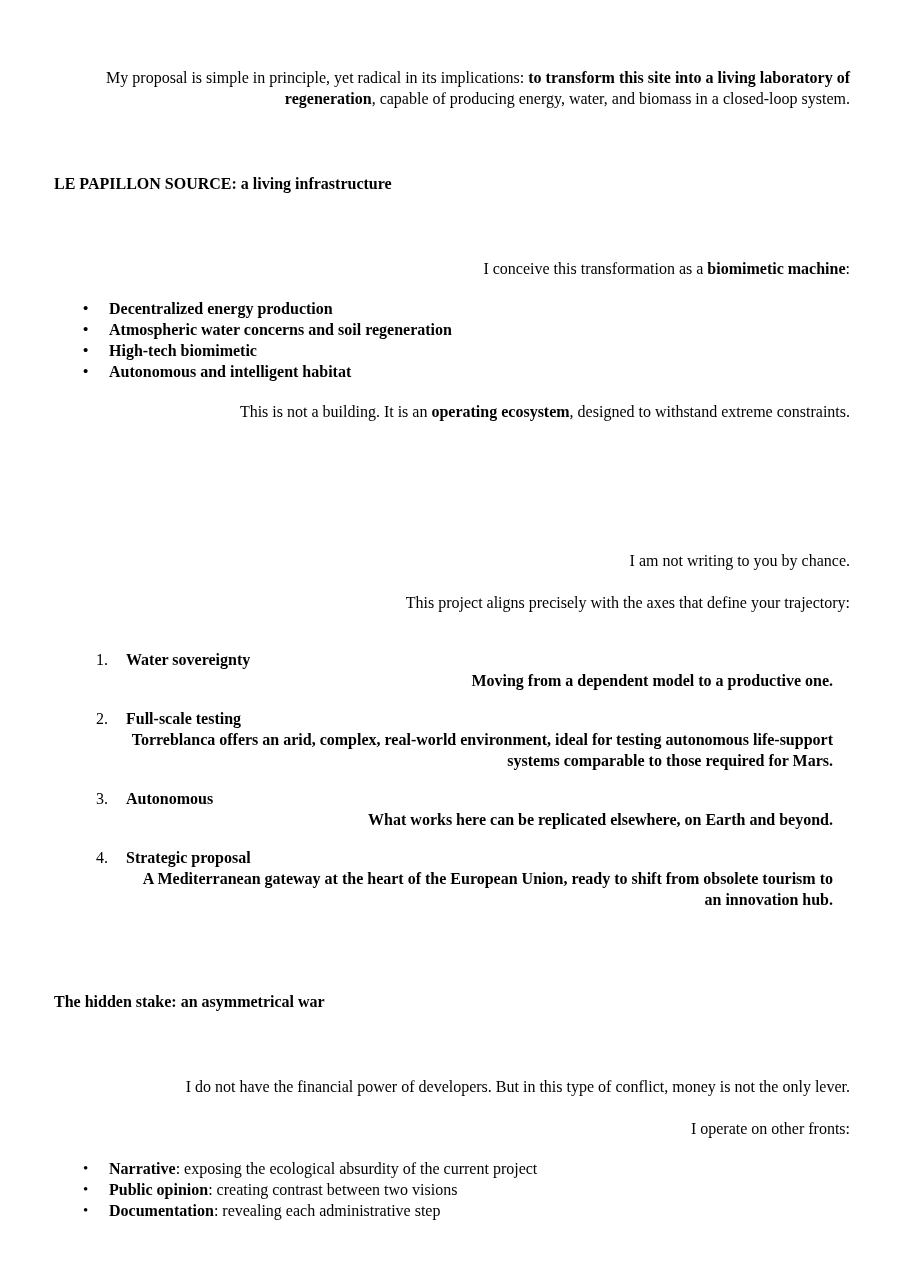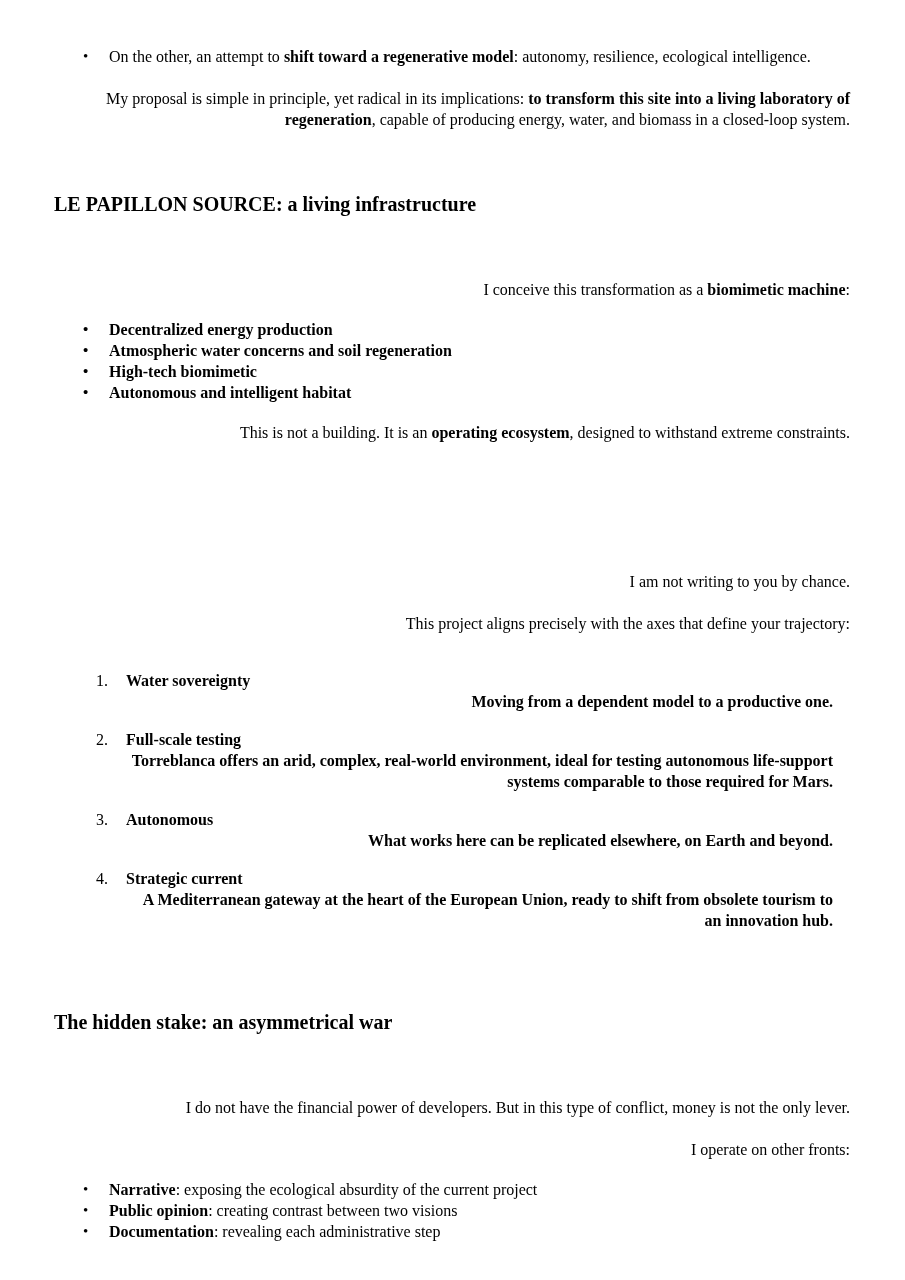--- a/index.html
+++ b/index.html
@@ -29,21 +29,21 @@
     margin: 0;
     padding: 0;
     text-align: right;
   }
 
   .strong { font-weight: bold; }
 
   h2.heading {
     margin: 0;
     padding: 0;
-    font-size: 20px;
+    font-size: 16px;
     line-height: 21px;
     font-weight: bold;
   }
 
   ul.bullets {
     margin: 0;
     padding: 0;
     list-style: none;
   }
   ul.bullets > li {
@@ -89,25 +89,20 @@
   .gap-para   { height: 21px; }
   .gap-block  { height: 64px; }
   .gap-head   { height: 64px; }
   .gap-list   { height: 19px; }
 </style>
 </head>
 <body>
 
 <div class="page">
 
-  <ul class="bullets">
-    <li>
-      <span>On the other, an attempt to </span><span class="strong">shift toward a regenerative model</span><span>: autonomy, resilience, ecological intelligence.</span>
-    </li>
-  </ul>
 
   <div class="gap-para"></div>
 
   <p class="para"><span>My proposal is simple in principle, yet radical in its implications: </span><span class="strong">to transform this site into a living laboratory of regeneration</span><span>, capable of producing energy, water, and biomass in a closed-loop system.</span></p>
 
   <div class="gap-head"></div>
 
   <h2 class="heading">LE PAPILLON SOURCE: a living infrastructure</h2>
 
   <div class="gap-head"></div>
@@ -147,21 +142,21 @@
     </li>
     <li>
       <span class="item-title">Full-scale testing</span>
       <span class="item-desc">Torreblanca offers an arid, complex, real-world environment, ideal for testing autonomous life-support systems comparable to those required for Mars.</span>
     </li>
     <li>
       <span class="item-title">Autonomous</span>
       <span class="item-desc">What works here can be replicated elsewhere, on Earth and beyond.</span>
     </li>
     <li>
-      <span class="item-title">Strategic current</span>
+      <span class="item-title">Strategic proposal</span>
       <span class="item-desc">A Mediterranean gateway at the heart of the European Union, ready to shift from obsolete tourism to an innovation hub.</span>
     </li>
   </ol>
 
   <div class="gap-block"></div>
 
   <h2 class="heading">The hidden stake: an asymmetrical war</h2>
 
   <div class="gap-head"></div>
 

